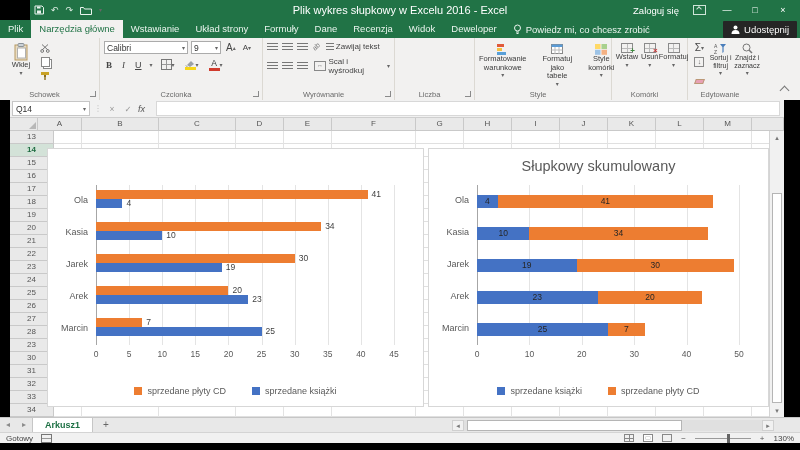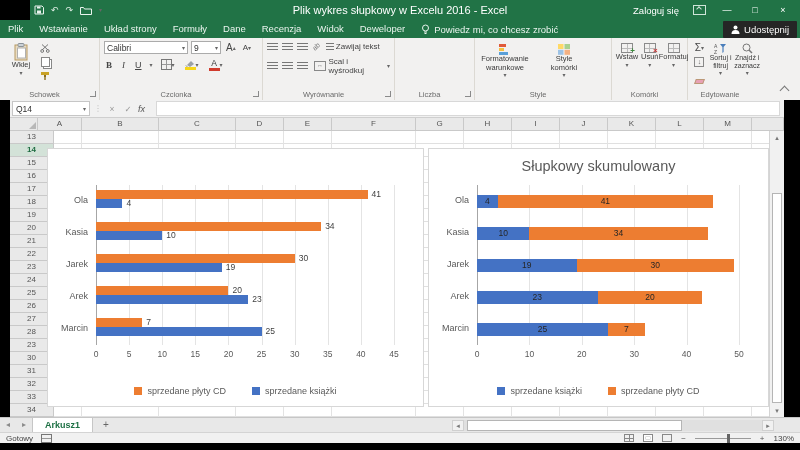--- a/index.html
+++ b/index.html
@@ -128,20 +128,21 @@
     <span class="win-btn">—</span>
     <span class="win-btn">□</span>
     <span class="win-btn">×</span>
   </div>
 </div>
 <div id="corner-tl" class="abs"></div>
 
 <div id="tabrow" class="abs">
   <span id="tabs-mount" style="display:flex">
       <span class="rtab">Plik</span>
+      <span class="rtab active">Narzędzia główne</span>
       <span class="rtab">Wstawianie</span>
       <span class="rtab">Układ strony</span>
       <span class="rtab">Formuły</span>
       <span class="rtab">Dane</span>
       <span class="rtab">Recenzja</span>
       <span class="rtab">Widok</span>
       <span class="rtab">Deweloper</span>
     </span>
   <span id="tellme">
     <svg width="9" height="11" viewBox="0 0 9 11">
@@ -284,20 +285,29 @@
 
   <div class="rgroup" style="width:137px">
     <div class="rbody" style="gap:16px;">
       <div class="bigbtn" style="width:52px">
         <svg width="12" height="12" viewBox="0 0 12 12">
             <rect x="0" y="1" width="7" height="3" fill="#e05a3a"></rect>
             <rect x="0" y="5" width="5" height="3" fill="#f5c142"></rect>
             <rect x="0" y="9" width="9" height="3" fill="#5aa0d8"></rect>
           </svg>
         <span>Formatowanie warunkowe</span>
+        <span class="dd">▾</span>
+      </div>
+      <div class="bigbtn" style="width:46px">
+        <svg width="12" height="12" viewBox="0 0 12 12">
+            <rect x="0.5" y="1.5" width="11" height="9" fill="#fff" stroke="#888"></rect>
+            <rect x="0.5" y="1.5" width="11" height="2.5" fill="#5b9bd5"></rect>
+            <path d="M4 4v7M8 4v7M0.5 7h11" stroke="#bbb"></path>
+          </svg>
+        <span>Formatuj jako tabele</span>
         <span class="dd">▾</span>
       </div>
       <div class="bigbtn" style="width:34px">
         <svg width="12" height="12" viewBox="0 0 12 12">
             <rect x="0" y="1" width="5.5" height="5" fill="#ffd966"></rect>
             <rect x="6.5" y="1" width="5.5" height="5" fill="#a9d18e"></rect>
             <rect x="0" y="6.8" width="5.5" height="5" fill="#9dc3e6"></rect>
             <rect x="6.5" y="6.8" width="5.5" height="5" fill="#f4b183"></rect>
           </svg>
         <span>Style komórki</span>

